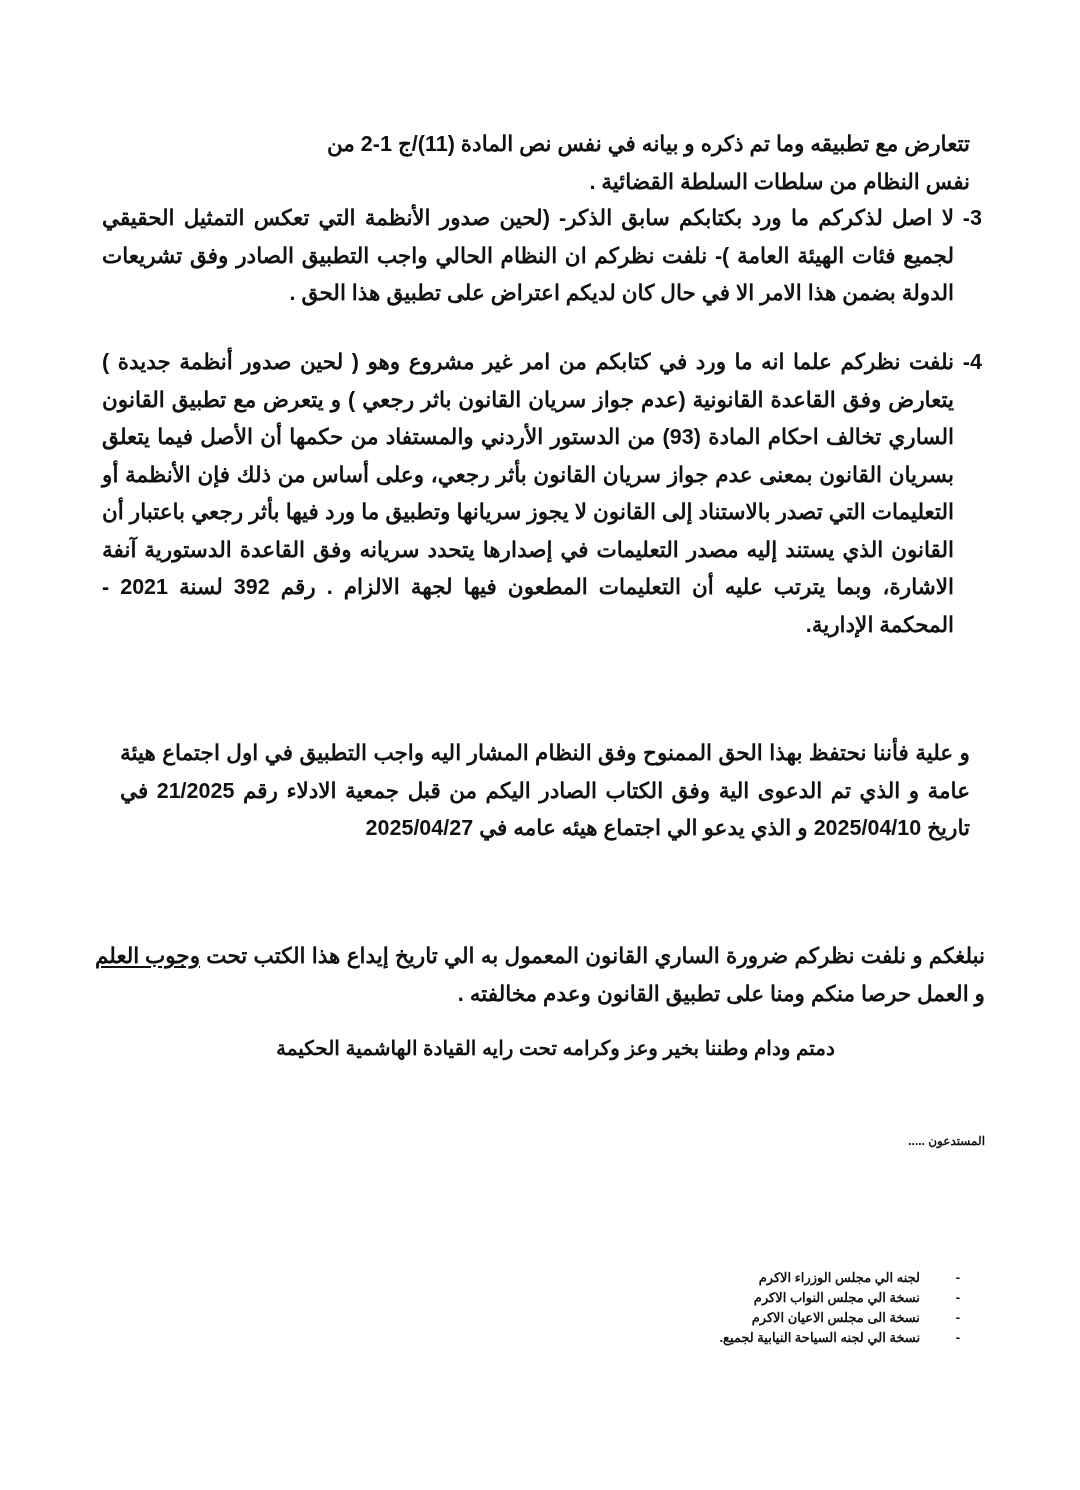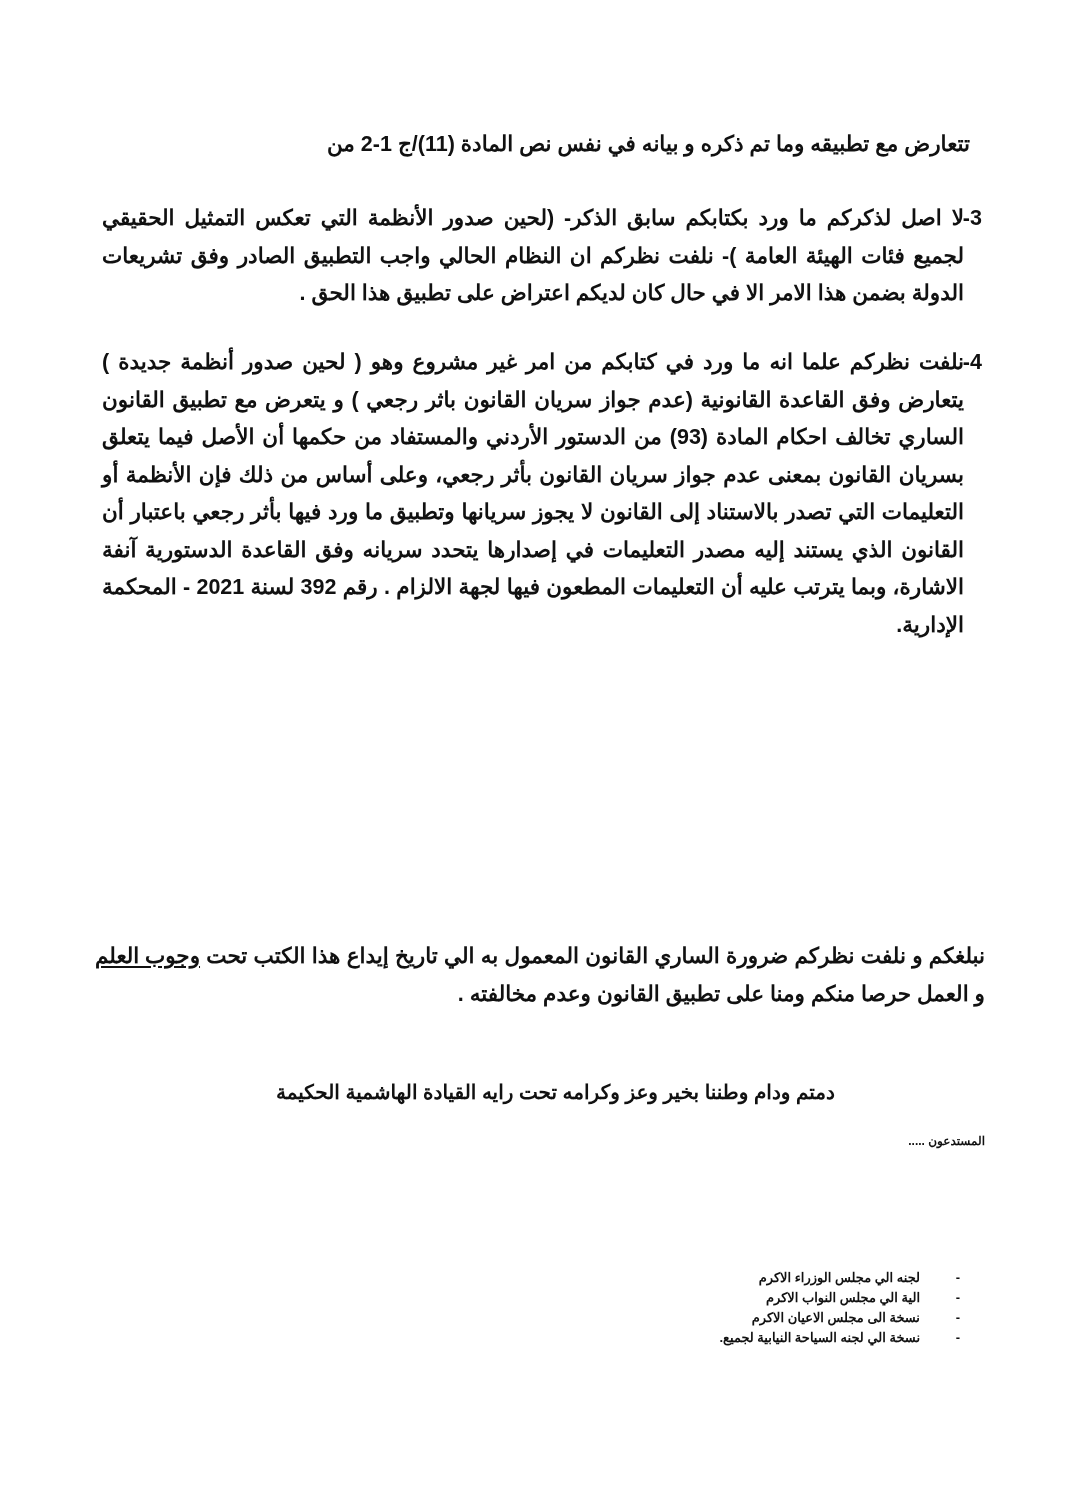--- a/index.html
+++ b/index.html
@@ -2,62 +2,64 @@
 <html><head>
 <meta charset="utf-8">
 <style>
   html, body { margin: 0; padding: 0; background: #ffffff; }
   body { width: 1080px; height: 1490px; position: relative; overflow: hidden; color: #111; }
   .page { position: absolute; left: 0; top: 0; width: 1080px; height: 1214px; background: #fff; }
   .txt { direction: rtl; font-family: "Liberation Sans", sans-serif; font-weight: bold; }
   .para { position: absolute; right: 110px; width: 850px; font-size: 21.5px; line-height: 37.5px; text-align: justify; text-align-last: right; }
   .item { position: absolute; right: 98px; width: 880px; font-size: 21.5px; line-height: 37.5px; }
   .item .num { position: absolute; right: 0; top: 0; width: 28px; text-align: right; }
-  .item .body { margin-right: 18px; text-align: justify; text-align-last: right; }
-  .closing { position: absolute; right: 245px; top: 1080px; font-size: 20px; }
+  .item .body { margin-right: 28px; text-align: justify; text-align-last: right; }
+  .closing { position: absolute; right: 245px; top: 1036px; font-size: 20px; }
   .signer { position: absolute; right: 95px; top: 1134px; font-size: 12px; }
   .cc { position: absolute; right: 120px; top: 1268px; width: 300px; font-size: 13px; line-height: 20px; font-weight: bold; }
   .cc .row { position: relative; padding-right: 40px; }
   .cc .dash { position: absolute; right: 0; top: 0; }
   u { text-decoration: underline; text-underline-offset: 3px; font-family: Liberation Serif, serif; }
 </style>
 </head>
 <body>
 
 <div class="page">
 
   <div class="para txt" style="top:126px;">
     <div>تتعارض مع تطبيقه وما تم ذكره و بيانه في نفس نص المادة (11)/ج 1-2 من</div>
+    <div>نفس النظام من سلطات السلطة القضائية .</div>
   </div>
 
   <div class="item txt" style="top:200px;">
     <span class="num">3-</span>
     <div class="body">لا اصل لذكركم ما ورد بكتابكم سابق الذكر- (لحين صدور الأنظمة التي تعكس التمثيل الحقيقي لجميع فئات الهيئة العامة )- نلفت نظركم ان النظام الحالي واجب التطبيق الصادر وفق تشريعات الدولة بضمن هذا الامر الا في حال كان لديكم اعتراض على تطبيق هذا الحق .</div>
   </div>
 
   <div class="item txt" style="top:344px;">
     <span class="num">4-</span>
     <div class="body">نلفت نظركم علما انه ما ورد في كتابكم من امر غير مشروع وهو ( لحين صدور أنظمة جديدة ) يتعارض وفق القاعدة القانونية (عدم جواز سريان القانون باثر رجعي ) و يتعرض مع تطبيق القانون الساري تخالف احكام المادة (93) من الدستور الأردني والمستفاد من حكمها أن الأصل فيما يتعلق بسريان القانون بمعنى عدم جواز سريان القانون بأثر رجعي، وعلى أساس من ذلك فإن الأنظمة أو التعليمات التي تصدر بالاستناد إلى القانون لا يجوز سريانها وتطبيق ما ورد فيها بأثر رجعي باعتبار أن القانون الذي يستند إليه مصدر التعليمات في إصدارها يتحدد سريانه وفق القاعدة الدستورية آنفة الاشارة، وبما يترتب عليه أن التعليمات المطعون فيها لجهة الالزام . رقم 392 لسنة 2021 - المحكمة الإدارية.</div>
   </div>
 
+  <div class="para txt" style="top:735px;">و علية فأننا نحتفظ بهذا الحق الممنوح وفق النظام المشار اليه واجب التطبيق في اول اجتماع هيئة عامة و الذي تم الدعوى الية وفق الكتاب الصادر اليكم من قبل جمعية الادلاء رقم 21/2025 في تاريخ 2025/04/10 و الذي يدعو الي اجتماع هيئه عامه في 2025/04/27</div>
 
   <div class="para txt" style="top:938px; right:95px; width:890px;"><span>نبلغكم و نلفت نظركم ضرورة الساري القانون المعمول به الي تاريخ إيداع هذا الكتب تحت </span><u>وجوب العلم</u><span> و العمل حرصا منكم ومنا على تطبيق القانون وعدم مخالفته .</span></div>
 
   <div class="closing txt">دمتم ودام وطننا بخير وعز وكرامه تحت رايه القيادة الهاشمية الحكيمة</div>
 
   <div class="signer txt">المستدعون .....</div>
 
   <div class="cc txt">
     <div class="row">
       <span class="dash">-</span>
       <span>لجنه الي مجلس الوزراء الاكرم</span>
     </div>
     <div class="row">
       <span class="dash">-</span>
-      <span>الية الي مجلس النواب الاكرم</span>
+      <span>نسخة الي مجلس النواب الاكرم</span>
     </div>
     <div class="row">
       <span class="dash">-</span>
       <span>نسخة الى مجلس الاعيان الاكرم</span>
     </div>
     <div class="row">
       <span class="dash">-</span>
       <span>نسخة الي لجنه السياحة النيابية لجميع.</span>
     </div>
   </div>

